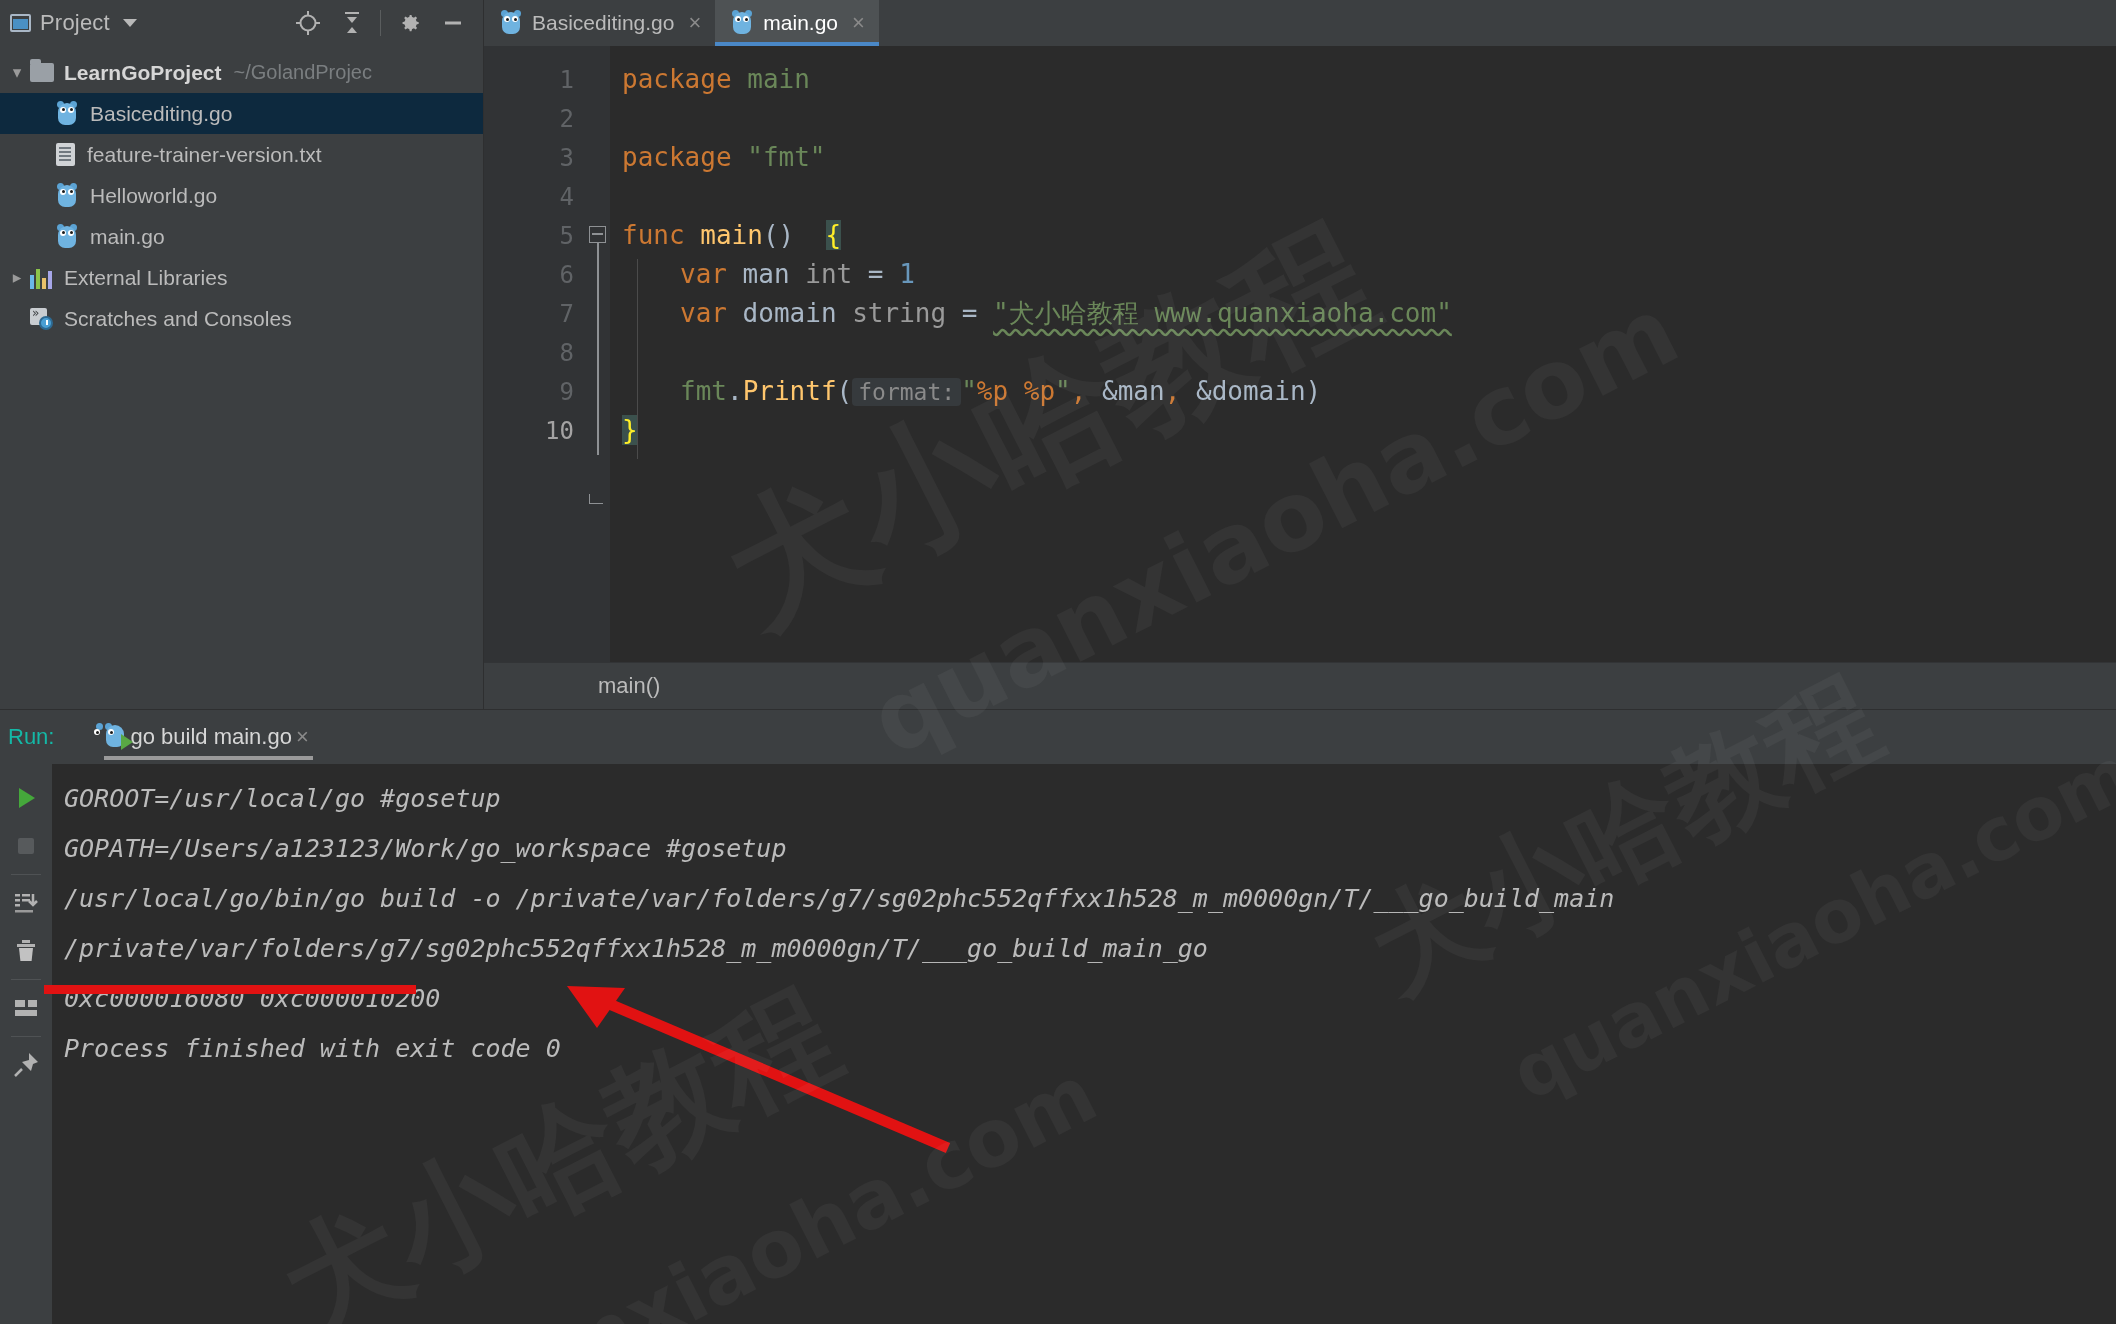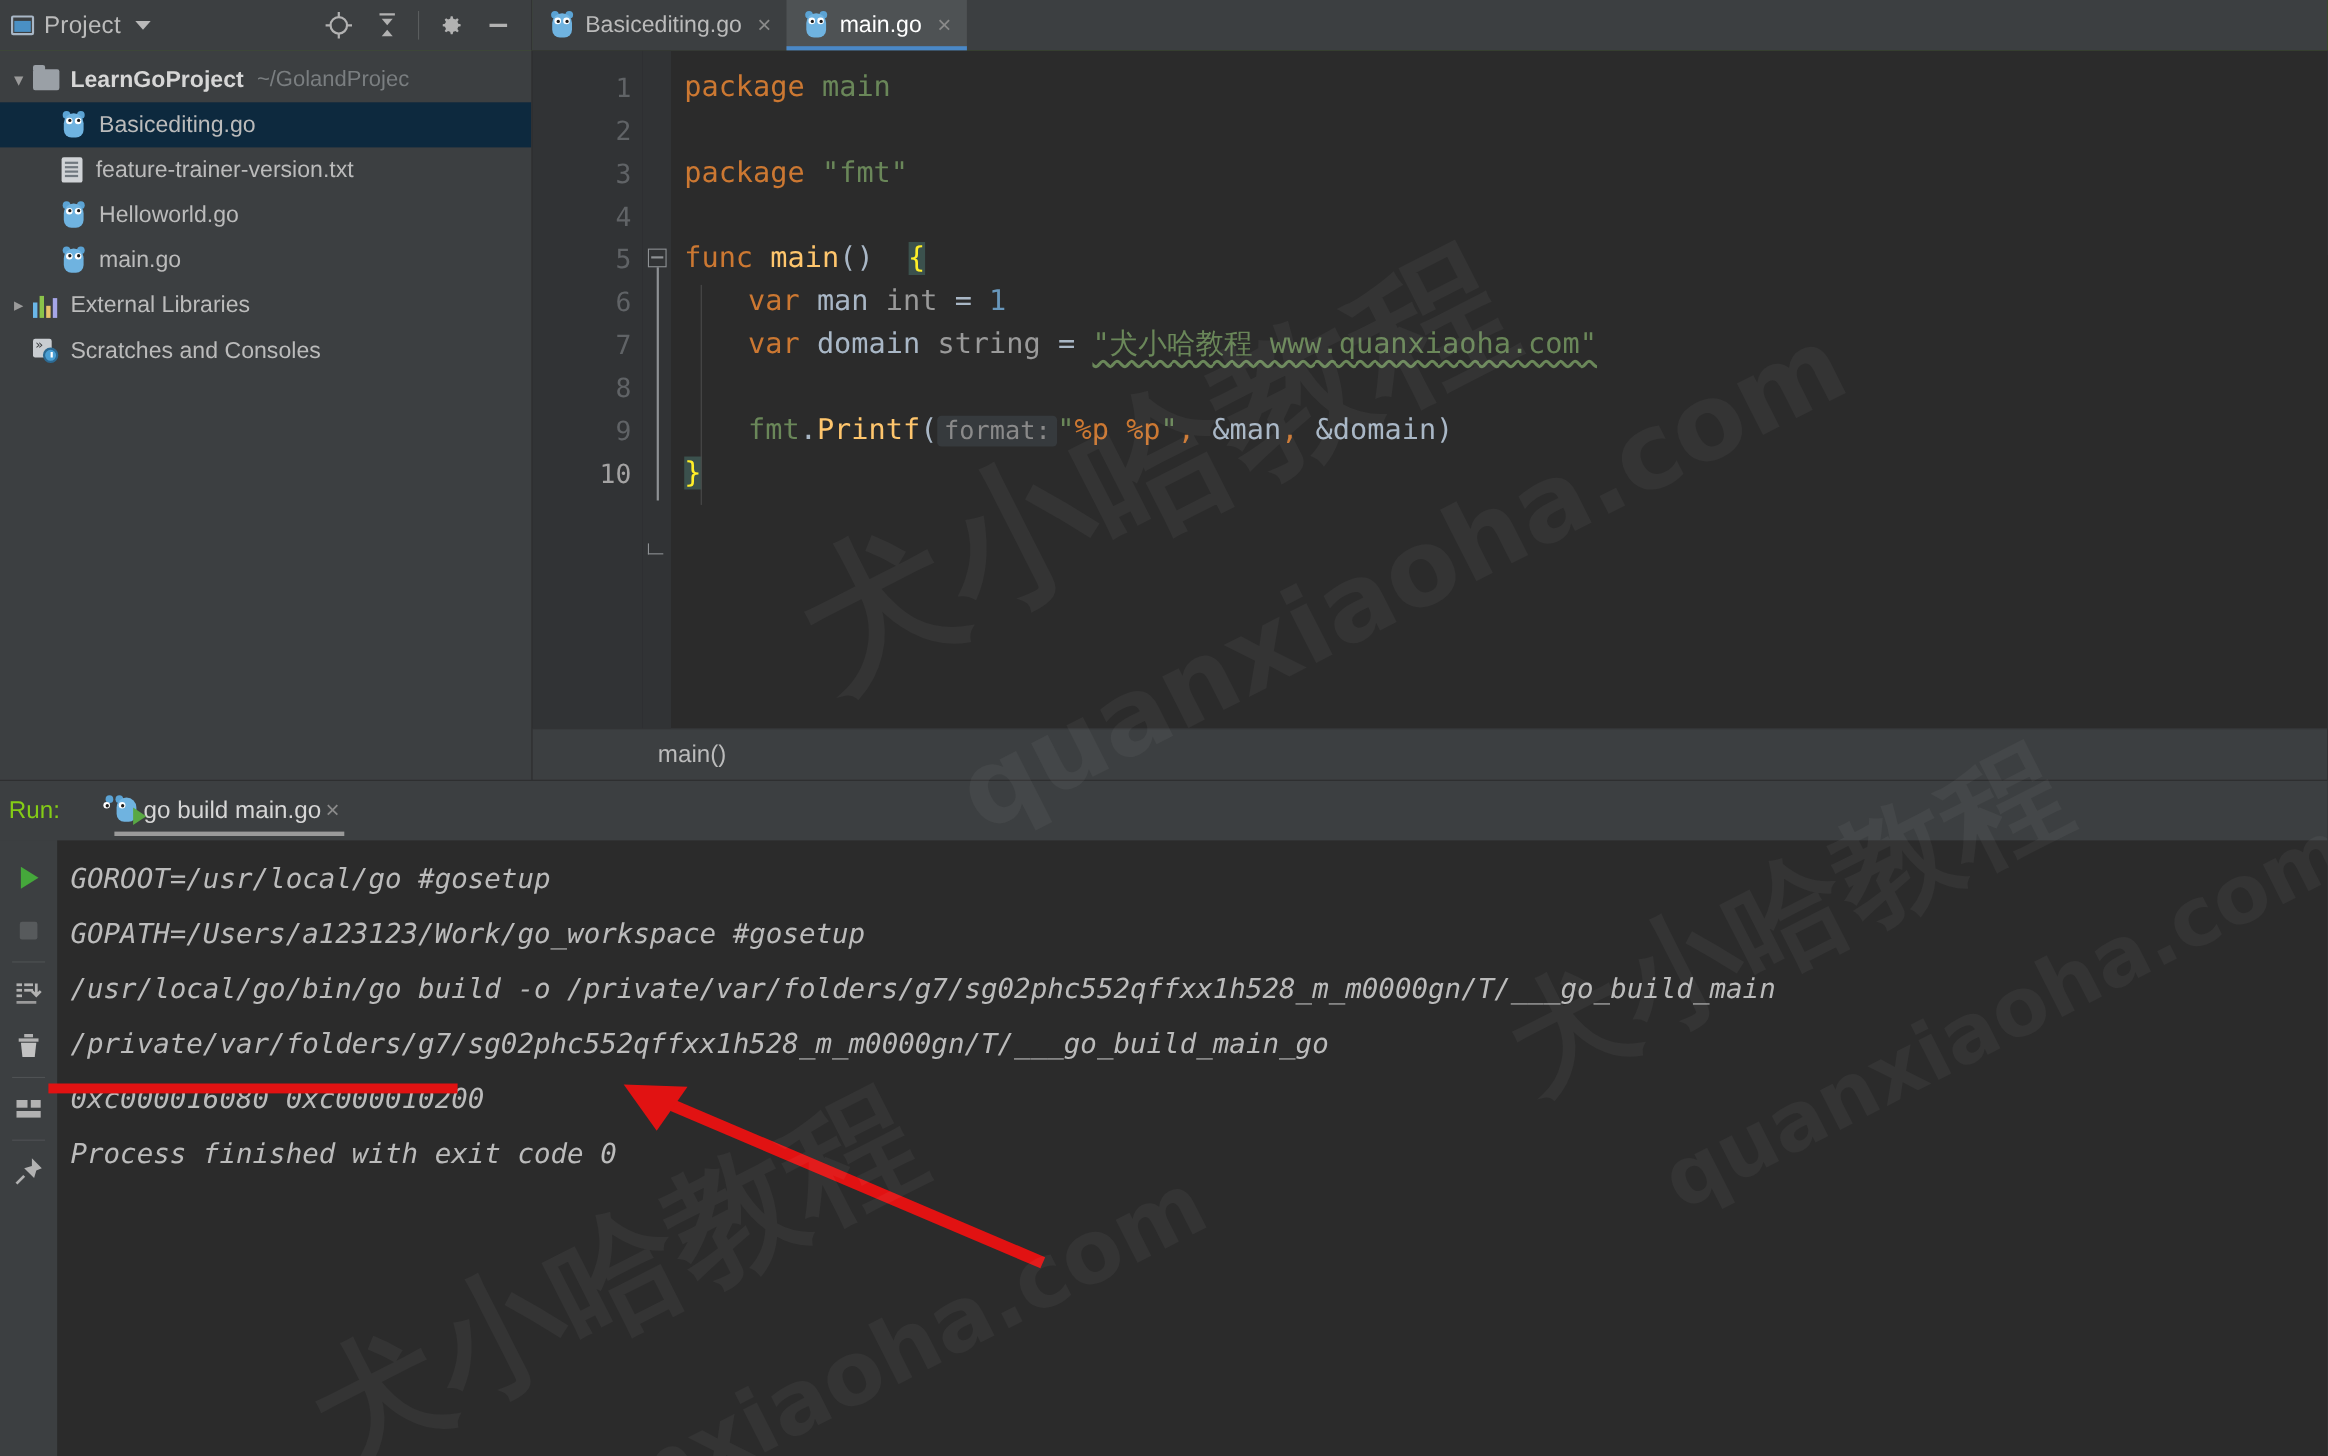--- a/index.html
+++ b/index.html
@@ -352,21 +352,21 @@
     min-height: 0;
   }
   .run-header {
     height: 54px; flex: 0 0 54px;
     display: flex; align-items: center;
     padding-left: 6px;
     background: #3c3f41;
     position: relative;
   }
   .run-label {
-    color: #84cc16; font-size: 22px; margin-right: 44px; padding-left: 2px;
+    color: #14b8a6; font-size: 22px; margin-right: 44px; padding-left: 2px;
   }
   .run-tab {
     display: flex; align-items: center; 
     color: #d6d6d6; font-size: 22px;
     padding: 0 10px 0 6px;
     height: 100%;
     position: relative;
   }
   .run-tab::after {
     content:""; position:absolute; left:6px; right:6px; bottom:4px; height:4px; background:#9a9a9a;

